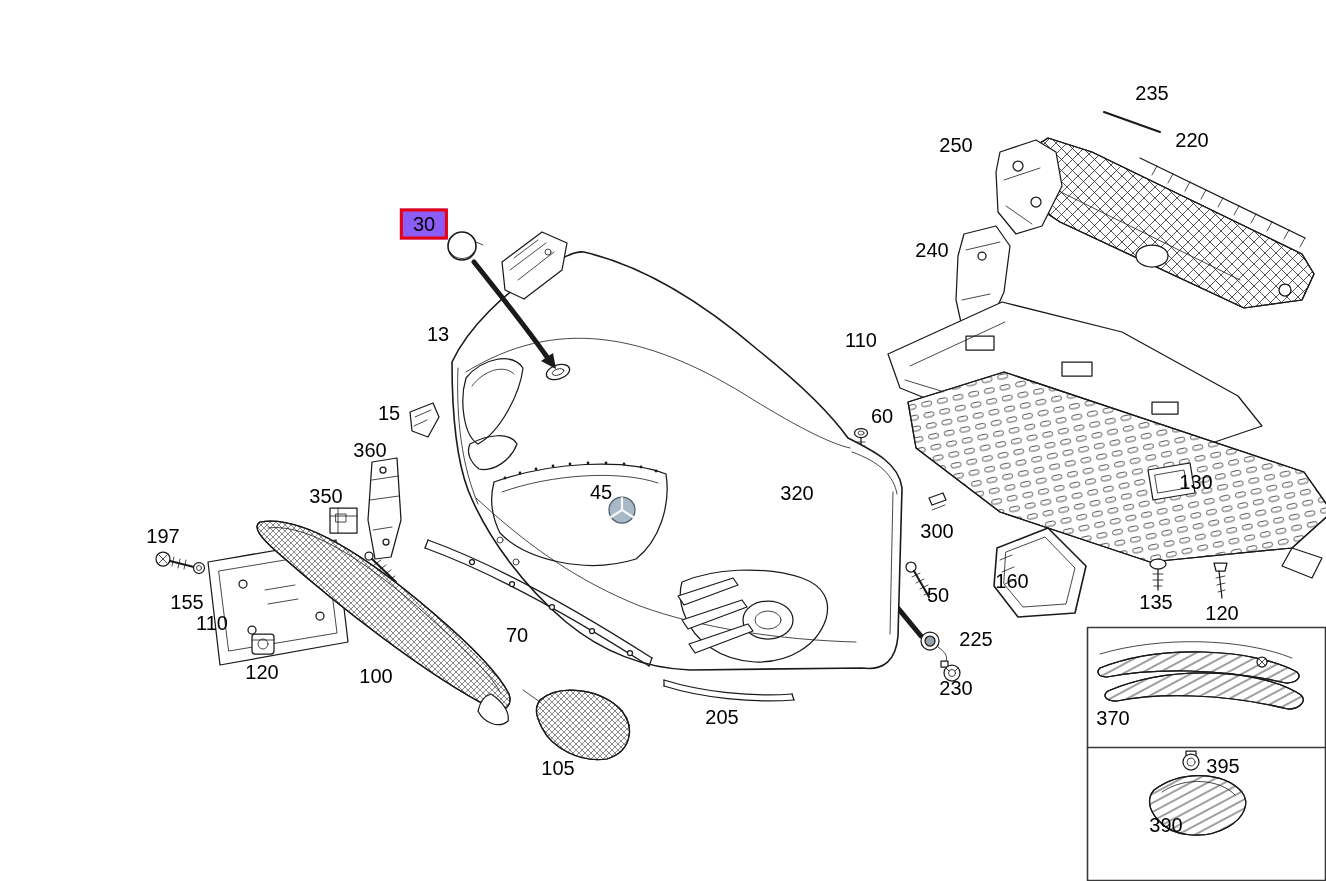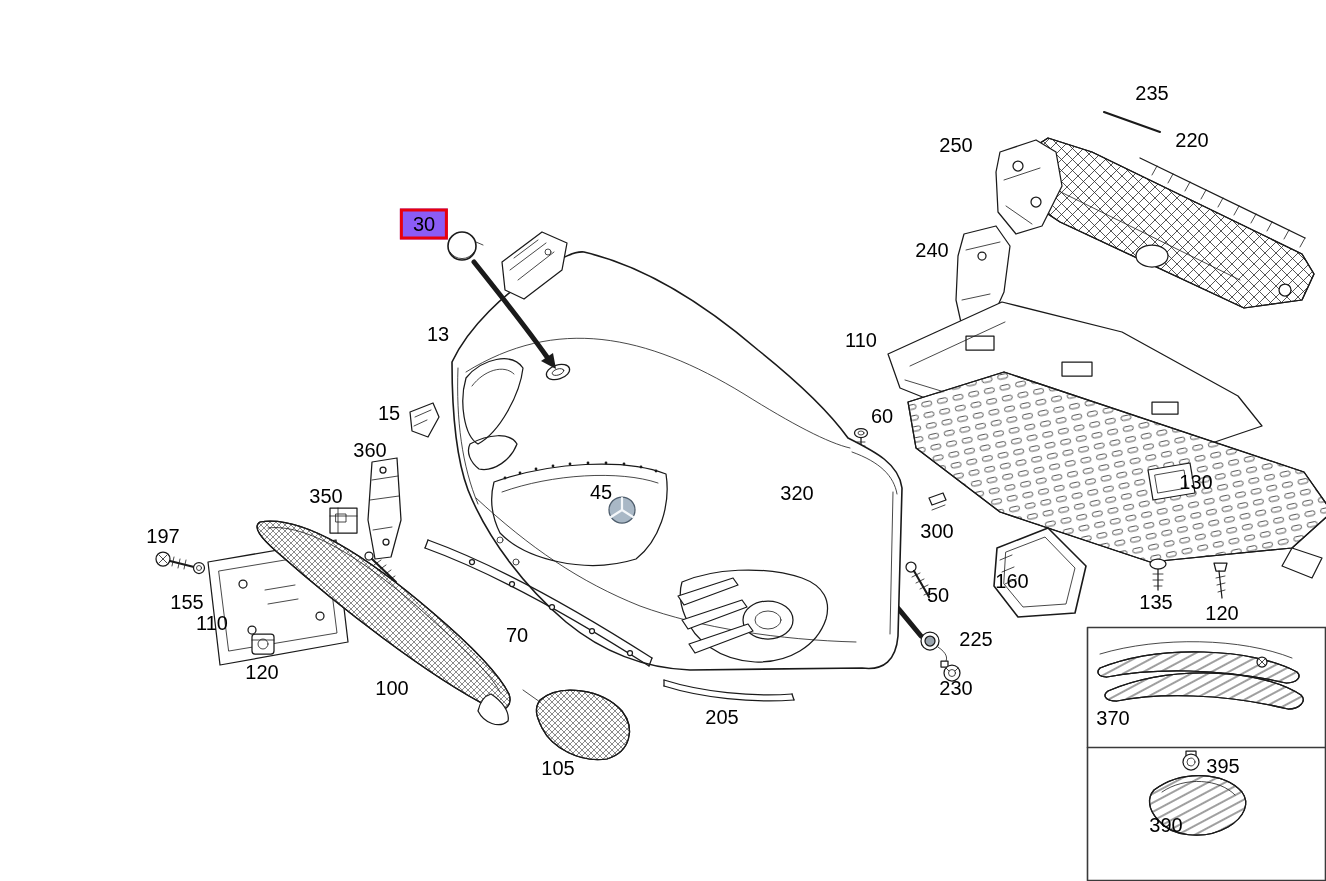--- a/index.html
+++ b/index.html
@@ -325,21 +325,21 @@
       <div class="part-label" style="left: 163px; top: 536px;">197</div>
       <div class="part-label" style="left: 1012px; top: 581px;">160</div>
       <div class="part-label" style="left: 187px; top: 586px; margin-top: 16px;">155</div>
       <div class="part-label" style="left: 938px; top: 595px;">50</div>
       <div class="part-label" style="left: 1156px; top: 602px;">135</div>
       <div class="part-label" style="left: 1222px; top: 613px;">120</div>
       <div class="part-label" style="left: 212px; top: 623px;">110</div>
       <div class="part-label" style="left: 517px; top: 635px;">70</div>
       <div class="part-label" style="left: 976px; top: 639px;">225</div>
       <div class="part-label" style="left: 262px; top: 672px;">120</div>
-      <div class="part-label" style="left: 392px; top: 676px; margin-top: 12px;">100</div>
+      <div class="part-label" style="left: 376px; top: 676px;">100</div>
       <div class="part-label" style="left: 956px; top: 688px;">230</div>
       <div class="part-label" style="left: 722px; top: 717px;">205</div>
       <div class="part-label" style="left: 1113px; top: 718px;">370</div>
       <div class="part-label" style="left: 1223px; top: 766px;">395</div>
       <div class="part-label" style="left: 558px; top: 768px;">105</div>
       <div class="part-label" style="left: 1166px; top: 825px;">390</div>
     </div>
 
 </div>
 

